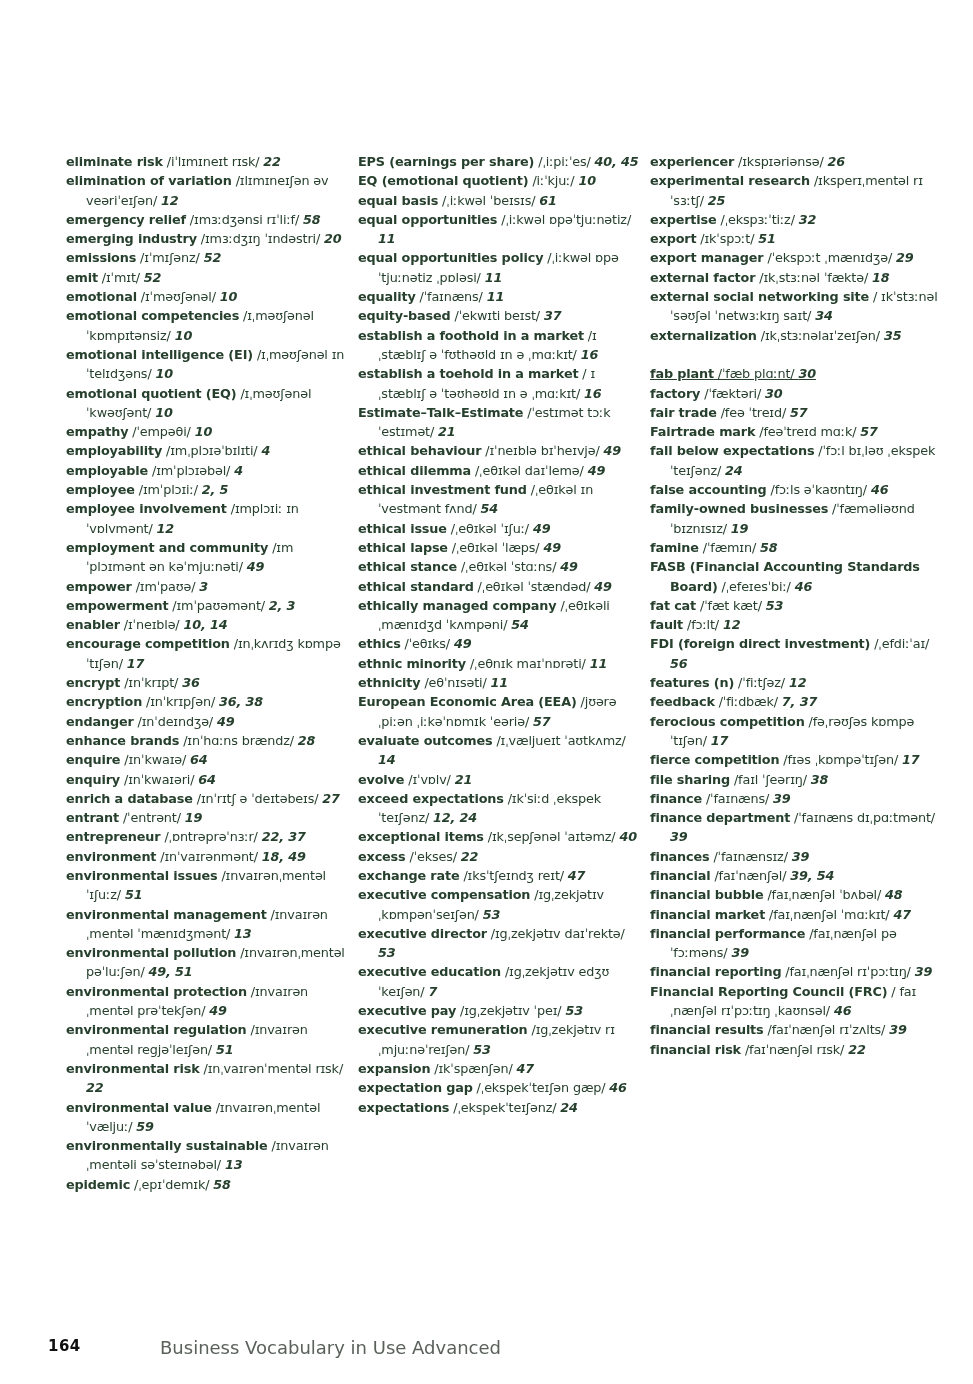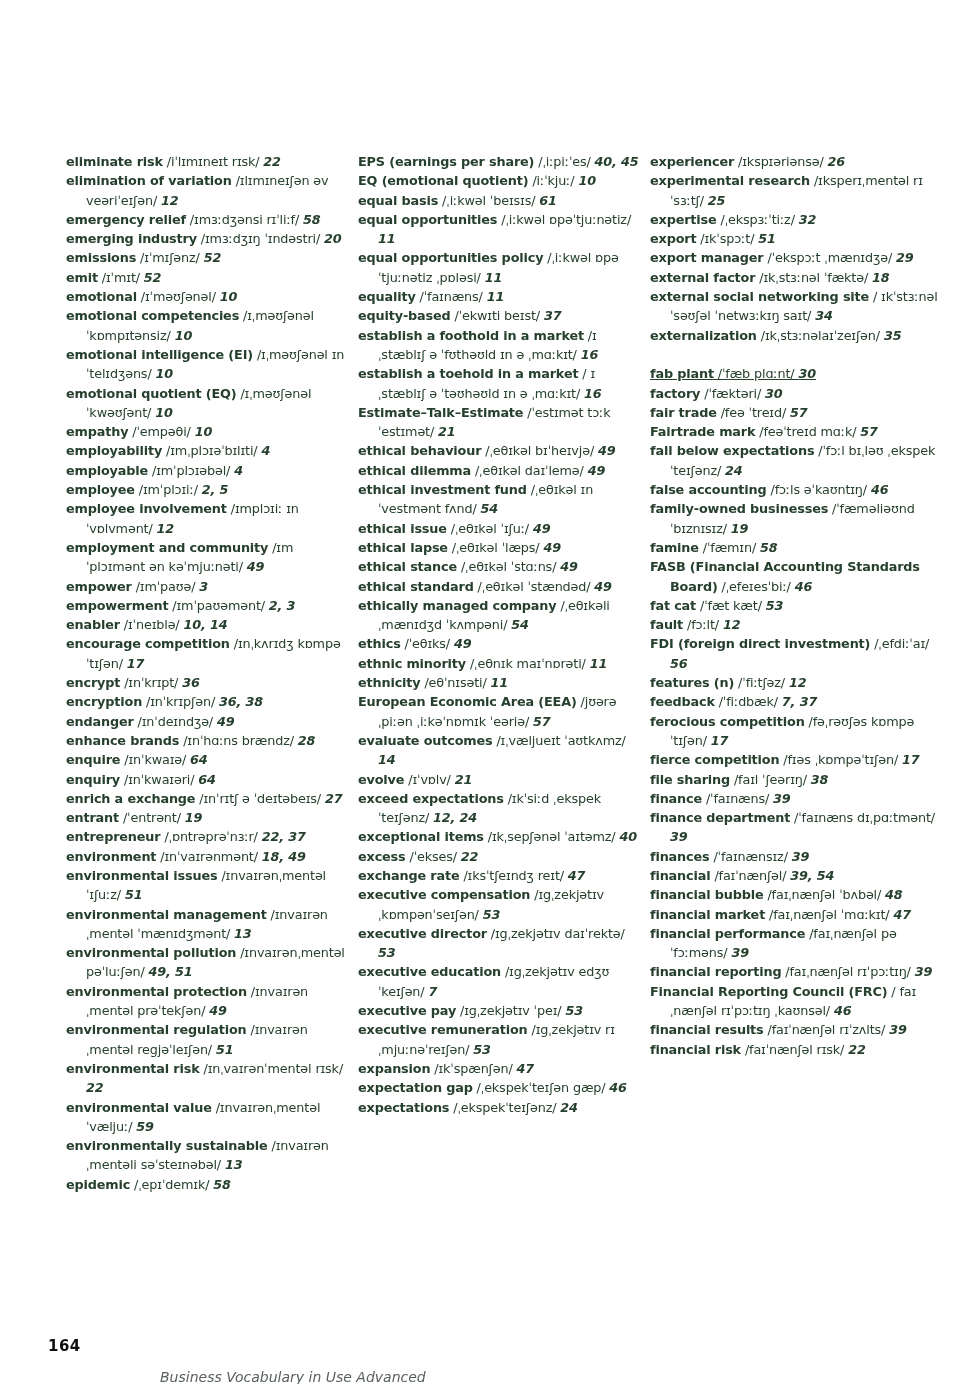--- a/index.html
+++ b/index.html
@@ -49,24 +49,22 @@
     font-weight: bold;
     font-size: 15px;
     color: var(--pagenum, #101010);
     letter-spacing: 0.5px;
     text-align: right;
   }
   .book-title {
     position: absolute;
     left: 112px;
     top: 0;
-    font-style: italic;
-    font-size: 14px;
+    font-size: 18px;
     color: var(--footer-ink, #59615a);
-    margin-top: 32px;
   }
 </style>
 </head>
 <body style="--ink: #26402d; --footer-ink: #59615a; --pagenum: #101010;">
 
 <div class="page">
   <main class="columns">
     <section class="col">
         <p class="entry"><span class="term">eliminate risk</span><span class="phon"> /iˈlɪmɪneɪt rɪsk/  </span><span class="pages">22</span></p>
         <p class="entry"><span class="term">elimination of variation</span><span class="phon"> /ɪlɪmɪneɪʃən əv veəriˈeɪʃən/  </span><span class="pages">12</span></p>
@@ -87,21 +85,21 @@
         <p class="entry"><span class="term">empower</span><span class="phon"> /ɪmˈpaʊə/  </span><span class="pages">3</span></p>
         <p class="entry"><span class="term">empowerment</span><span class="phon"> /ɪmˈpaʊəmənt/  </span><span class="pages">2, 3</span></p>
         <p class="entry"><span class="term">enabler</span><span class="phon"> /ɪˈneɪblə/  </span><span class="pages">10, 14</span></p>
         <p class="entry"><span class="term">encourage competition</span><span class="phon"> /ɪnˌkʌrɪdʒ kɒmpəˈtɪʃən/  </span><span class="pages">17</span></p>
         <p class="entry"><span class="term">encrypt</span><span class="phon"> /ɪnˈkrɪpt/  </span><span class="pages">36</span></p>
         <p class="entry"><span class="term">encryption</span><span class="phon"> /ɪnˈkrɪpʃən/  </span><span class="pages">36, 38</span></p>
         <p class="entry"><span class="term">endanger</span><span class="phon"> /ɪnˈdeɪndʒə/  </span><span class="pages">49</span></p>
         <p class="entry"><span class="term">enhance brands</span><span class="phon"> /ɪnˈhɑːns brændz/  </span><span class="pages">28</span></p>
         <p class="entry"><span class="term">enquire</span><span class="phon"> /ɪnˈkwaɪə/  </span><span class="pages">64</span></p>
         <p class="entry"><span class="term">enquiry</span><span class="phon"> /ɪnˈkwaɪəri/  </span><span class="pages">64</span></p>
-        <p class="entry"><span class="term">enrich a exchange</span><span class="phon"> /ɪnˈrɪtʃ ə ˈdeɪtəbeɪs/  </span><span class="pages">27</span></p>
+        <p class="entry"><span class="term">enrich a database</span><span class="phon"> /ɪnˈrɪtʃ ə ˈdeɪtəbeɪs/  </span><span class="pages">27</span></p>
         <p class="entry"><span class="term">entrant</span><span class="phon"> /ˈentrənt/  </span><span class="pages">19</span></p>
         <p class="entry"><span class="term">entrepreneur</span><span class="phon"> /ˌɒntrəprəˈnɜːr/  </span><span class="pages">22, 37</span></p>
         <p class="entry"><span class="term">environment</span><span class="phon"> /ɪnˈvaɪrənmənt/  </span><span class="pages">18, 49</span></p>
         <p class="entry"><span class="term">environmental issues</span><span class="phon"> /ɪnvaɪrənˌmentəl ˈɪʃuːz/  </span><span class="pages">51</span></p>
         <p class="entry"><span class="term">environmental management</span><span class="phon"> /ɪnvaɪrənˌmentəl ˈmænɪdʒmənt/  </span><span class="pages">13</span></p>
         <p class="entry"><span class="term">environmental pollution</span><span class="phon"> /ɪnvaɪrənˌmentəl pəˈluːʃən/  </span><span class="pages">49, 51</span></p>
         <p class="entry"><span class="term">environmental protection</span><span class="phon"> /ɪnvaɪrənˌmentəl prəˈtekʃən/  </span><span class="pages">49</span></p>
         <p class="entry"><span class="term">environmental regulation</span><span class="phon"> /ɪnvaɪrənˌmentəl regjəˈleɪʃən/  </span><span class="pages">51</span></p>
         <p class="entry"><span class="term">environmental risk</span><span class="phon"> /ɪnˌvaɪrənˈmentəl rɪsk/  </span><span class="pages">22</span></p>
         <p class="entry"><span class="term">environmental value</span><span class="phon"> /ɪnvaɪrənˌmentəl ˈvæljuː/  </span><span class="pages">59</span></p>
@@ -112,21 +110,21 @@
         <p class="entry"><span class="term">EPS (earnings per share)</span><span class="phon"> /ˌiːpiːˈes/  </span><span class="pages">40, 45</span></p>
         <p class="entry"><span class="term">EQ (emotional quotient)</span><span class="phon"> /iːˈkjuː/  </span><span class="pages">10</span></p>
         <p class="entry"><span class="term">equal basis</span><span class="phon"> /ˌiːkwəl ˈbeɪsɪs/  </span><span class="pages">61</span></p>
         <p class="entry"><span class="term">equal opportunities</span><span class="phon"> /ˌiːkwəl ɒpəˈtjuːnətiz/  </span><span class="pages">11</span></p>
         <p class="entry"><span class="term">equal opportunities policy</span><span class="phon"> /ˌiːkwəl ɒpəˈtjuːnətiz ˌpɒləsi/  </span><span class="pages">11</span></p>
         <p class="entry"><span class="term">equality</span><span class="phon"> /ˈfaɪnæns/  </span><span class="pages">11</span></p>
         <p class="entry"><span class="term">equity-based</span><span class="phon"> /ˈekwɪti beɪst/  </span><span class="pages">37</span></p>
         <p class="entry"><span class="term">establish a foothold in a market</span><span class="phon"> /ɪˌstæblɪʃ ə ˈfʊthəʊld ɪn ə ˌmɑːkɪt/  </span><span class="pages">16</span></p>
         <p class="entry"><span class="term">establish a toehold in a market</span><span class="phon"> / ɪˌstæblɪʃ ə ˈtəʊhəʊld ɪn ə ˌmɑːkɪt/  </span><span class="pages">16</span></p>
         <p class="entry"><span class="term">Estimate–Talk–Estimate</span><span class="phon"> /ˈestɪmət tɔːk ˈestɪmət/  </span><span class="pages">21</span></p>
-        <p class="entry"><span class="term">ethical behaviour</span><span class="phon"> /ˌeθɪkəl bɪˈheɪvjə/  </span><span class="pages">49</span></p>
+        <p class="entry"><span class="term">ethical behaviour</span><span class="phon"> /ɪˈneɪblə bɪˈheɪvjə/  </span><span class="pages">49</span></p>
         <p class="entry"><span class="term">ethical dilemma</span><span class="phon"> /ˌeθɪkəl daɪˈlemə/  </span><span class="pages">49</span></p>
         <p class="entry"><span class="term">ethical investment fund</span><span class="phon"> /ˌeθɪkəl ɪnˈvestmənt fʌnd/  </span><span class="pages">54</span></p>
         <p class="entry"><span class="term">ethical issue</span><span class="phon"> /ˌeθɪkəl ˈɪʃuː/  </span><span class="pages">49</span></p>
         <p class="entry"><span class="term">ethical lapse</span><span class="phon"> /ˌeθɪkəl ˈlæps/  </span><span class="pages">49</span></p>
         <p class="entry"><span class="term">ethical stance</span><span class="phon"> /ˌeθɪkəl ˈstɑːns/  </span><span class="pages">49</span></p>
         <p class="entry"><span class="term">ethical standard</span><span class="phon"> /ˌeθɪkəl ˈstændəd/  </span><span class="pages">49</span></p>
         <p class="entry"><span class="term">ethically managed company</span><span class="phon"> /ˌeθɪkəli ˌmænɪdʒd ˈkʌmpəni/  </span><span class="pages">54</span></p>
         <p class="entry"><span class="term">ethics</span><span class="phon"> /ˈeθɪks/  </span><span class="pages">49</span></p>
         <p class="entry"><span class="term">ethnic minority</span><span class="phon"> /ˌeθnɪk maɪˈnɒrəti/  </span><span class="pages">11</span></p>
         <p class="entry"><span class="term">ethnicity</span><span class="phon"> /eθˈnɪsəti/  </span><span class="pages">11</span></p>

